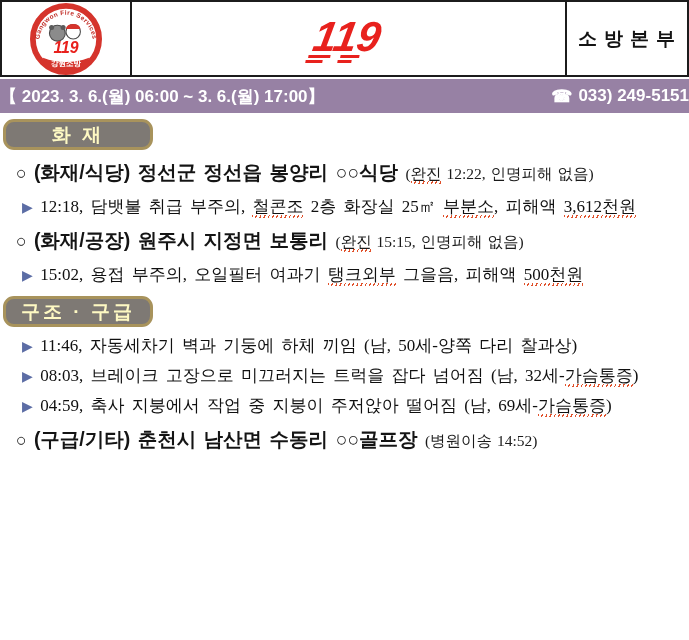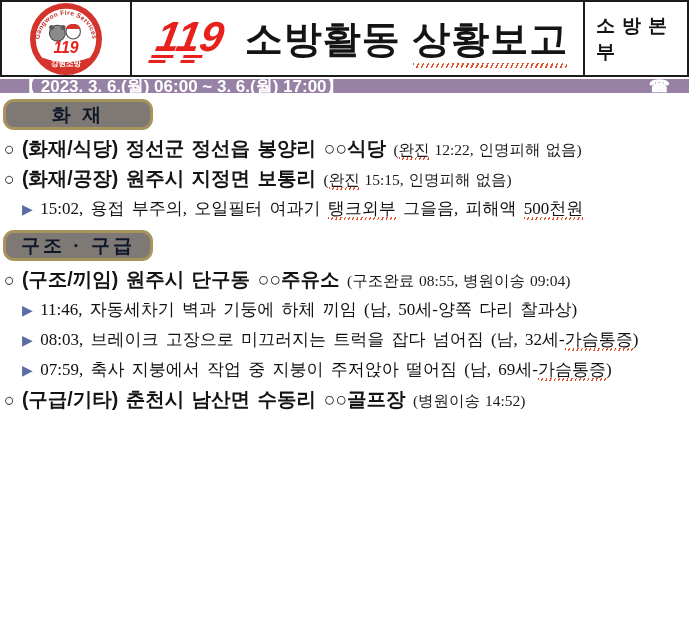--- a/index.html
+++ b/index.html
@@ -6,46 +6,46 @@
   html,body { background:#ffffff; }
   body {
     width:689px; height:640px; overflow:hidden;
     font-family:"Liberation Sans", sans-serif;
     color:#111;
   }
   
   .header-table { display:flex; border:2px solid #1c1c1c; height:77px; background:#fff; }
   .logo-cell { width:130px; border-right:2px solid #1c1c1c; display:flex; align-items:center; justify-content:center; }
   .title-cell { flex:1; display:flex; align-items:center; justify-content:center; gap:8px; padding-top:2px; }
-  .office-cell { width:104px; border-left:2px solid #1c1c1c; display:flex; flex-direction:column; justify-content:center; padding-left:11px; gap:5px; }
+  .office-cell { width:122px; border-left:2px solid #1c1c1c; display:flex; flex-direction:column; justify-content:center; padding-left:11px; gap:5px; }
   .office-line1 { font-size:19px; font-weight:700; letter-spacing:7px; color:#141414; }
   .office-line2 { font-size:19px; font-weight:700; letter-spacing:1px; color:#141414; }
   .main-title { font-size:38px; font-weight:900; letter-spacing:1px; color:#141414; white-space:nowrap; }
   .hatch { position:relative; }
   .hatch::after {
     content:""; position:absolute; left:1px; right:1px; bottom:-8px; height:5px;
     background:repeating-linear-gradient(115deg,#e0512b 0 1.5px,transparent 1.5px 4.5px);
   }
   
   .date-bar {
-    margin-top:2px; height:14px; background:#9781a4;
+    margin-top:2px; height:34px; background:#9781a4;
     display:flex; align-items:center; justify-content:space-between;
-    padding:0 19px; color:#ffffff; font-weight:700; font-size:17px;
+    padding:0 0; color:#ffffff; font-weight:700; font-size:17px;
   }
   .date-phone { display:flex; align-items:center; gap:6px; }
   
   .section-pill {
     width:150px; height:31px; margin:6px 0 4px 3px;
     background:#7e7974; border:3px solid #a8935c; border-radius:11px;
-    color:#0f172a; font-weight:700; font-size:19px;
+    color:#fef9c3; font-weight:700; font-size:19px;
     display:flex; align-items:center; justify-content:center; letter-spacing:3px;
   }
   .entry-head {
-    font-size:19.5px; font-weight:700; line-height:29px;
-    padding-left:4px; white-space:nowrap; word-spacing:2px; color:#141414;
+    font-size:19.5px; font-weight:700; line-height:36px;
+    padding-left:16px; white-space:nowrap; word-spacing:2px; color:#141414;
   }
   .entry-head .bullet { font-size:18px; font-weight:700; }
   .entry-head .note {
     font-size:15.5px; font-weight:400; color:#1a1a1a;
     font-family:"Liberation Serif", serif; word-spacing:1px;
   }
   .entry-detail {
     font-family:"Liberation Serif", serif;
     font-size:17px; line-height:29px; padding-left:22px;
     white-space:nowrap; word-spacing:3px; color:#101010;
@@ -87,40 +87,40 @@
       <g transform="skewX(-10) translate(8,0)">
         <text x="6" y="38" font-size="42" font-weight="bold" font-style="italic" fill="#e8211d">119</text>
         <g fill="#e8211d">
           <rect x="4" y="42" width="22" height="3"></rect>
           <rect x="2" y="47" width="17" height="3"></rect>
           <rect x="36" y="42" width="19" height="3"></rect>
           <rect x="34" y="47" width="14" height="3"></rect>
         </g>
       </g>
     </svg>
-    <div class="main-title"><span>소방활동</span>&nbsp;<span class="hatch">상황보고</span></div>
   </div>
 
   <div class="office-cell">
     <div class="office-line1">소방본부</div>
   </div>
 </div>
 
 <div class="date-bar">
   <span>【 2023. 3. 6.(월) 06:00 ~ 3. 6.(월) 17:00】</span>
   <span class="date-phone">
     <span>☎</span>
+    <span>033) 249-5151</span>
   </span>
 </div>
 
 <div id="report-body">
     <div class="section-pill">화 재</div>
     <div class="entry-head"><span class="bullet">○ </span><span>(화재/식당) 정선군 정선읍 봉양리 ○○식당 </span><span class="note"><span>(</span><span class="sp-wavy">완진</span><span> 12:22, 인명피해 없음)</span></span></div>
+    <div class="entry-detail"><span class="marker">▶ </span><span>12:18, 담뱃불 취급 부주의, </span><span class="sp-wavy">철콘조</span><span> 2층 화장실 25㎡ </span><span class="sp-wavy">부분소</span><span>, 피해액 </span><span class="sp-wavy">3,612천원</span></div>
     <div class="entry-head"><span class="bullet">○ </span><span>(화재/공장) 원주시 지정면 보통리 </span><span class="note"><span>(</span><span class="sp-wavy">완진</span><span> 15:15, 인명피해 없음)</span></span></div>
     <div class="entry-detail"><span class="marker">▶ </span><span>15:02, 용접 부주의, 오일필터 여과기 </span><span class="sp-wavy">탱크외부</span><span> 그을음, 피해액 </span><span class="sp-wavy">500천원</span></div>
     <div class="section-pill">구조 · 구급</div>
-    <div class="entry-head"><span class="bullet">○ </span><span>(구조/끼임) 원주시 단구동 ○○주유소 </span><span class="note"><span>(구조완료 08:55, 병원이송 09:04)</span></span></div>
     <div class="entry-detail"><span class="marker">▶ </span><span>11:46, 자동세차기 벽과 기둥에 하체 끼임 (남, 50세-양쪽 다리 찰과상)</span></div>
     <div class="entry-detail"><span class="marker">▶ </span><span>08:03, 브레이크 고장으로 미끄러지는 트럭을 잡다 넘어짐 (남, 32세-</span><span class="sp-wavy">가슴통증</span><span>)</span></div>
-    <div class="entry-detail"><span class="marker">▶ </span><span>07:59, 축사 지붕에서 작업 중 지붕이 주저앉아 떨어짐 (남, 69세-</span><span class="sp-wavy">가슴통증</span><span>)</span></div>
+    <div class="entry-detail"><span class="marker">▶ </span><span>04:59, 축사 지붕에서 작업 중 지붕이 주저앉아 떨어짐 (남, 69세-</span><span class="sp-wavy">가슴통증</span><span>)</span></div>
     <div class="entry-head"><span class="bullet">○ </span><span>(구급/기타) 춘천시 남산면 수동리 ○○골프장 </span><span class="note"><span>(병원이송 14:52)</span></span></div>
     <div class="entry-detail"></div>
   </div>
 
 </body></html>

